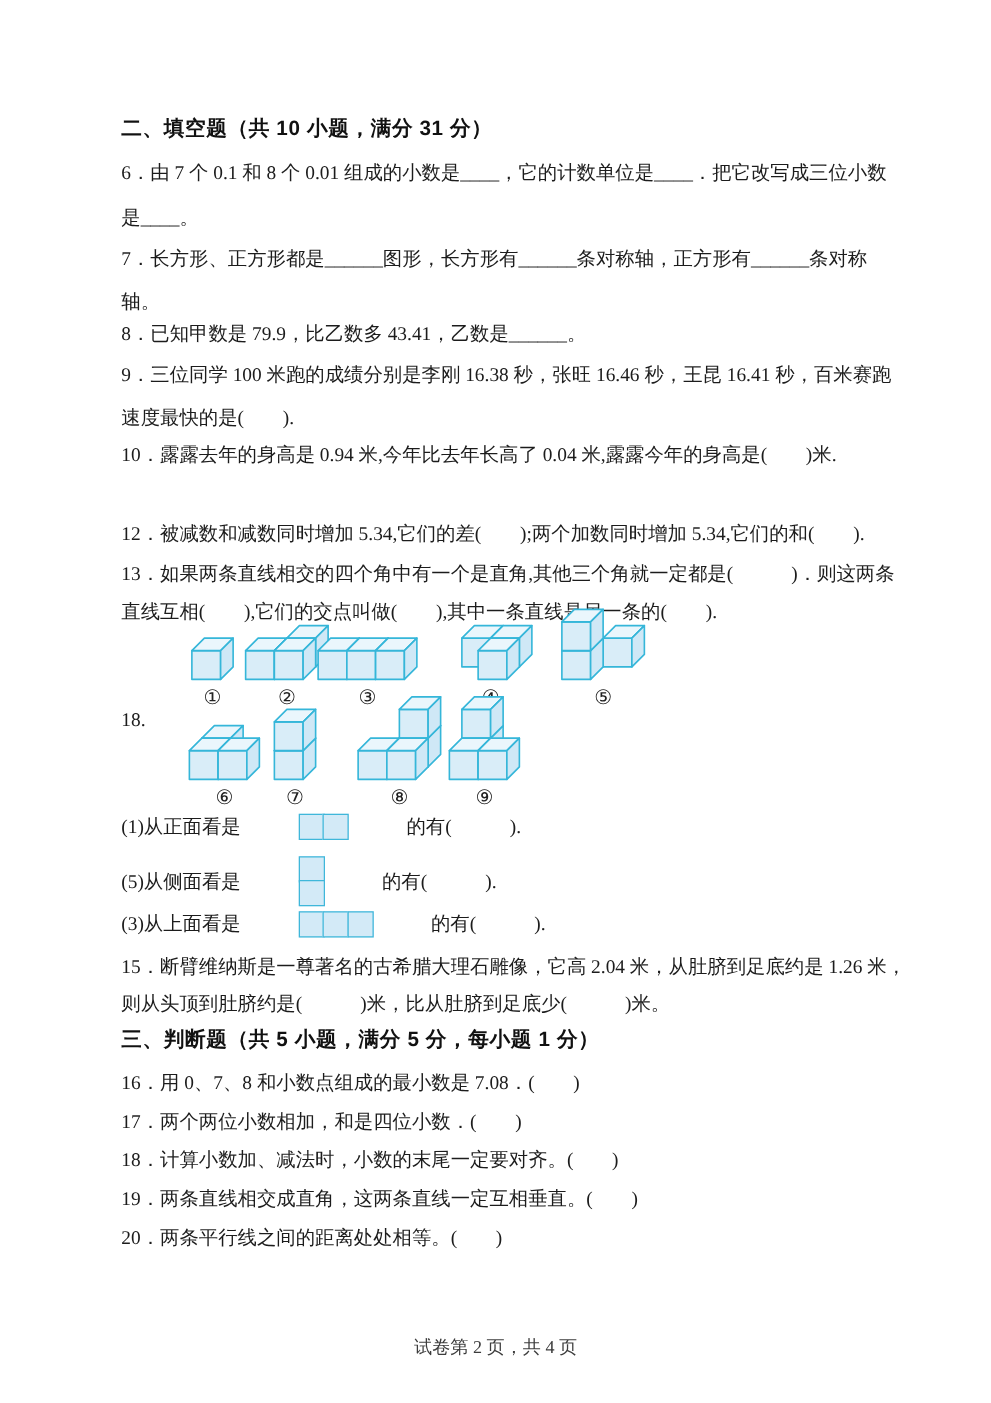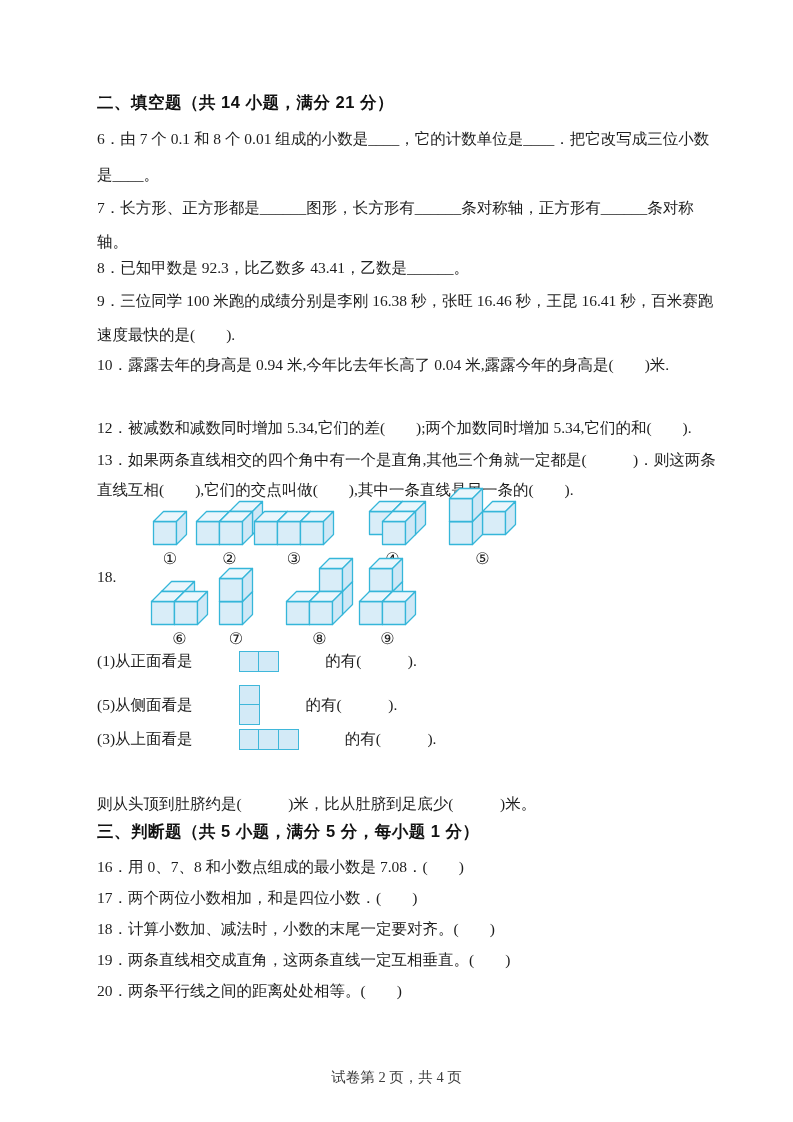--- a/index.html
+++ b/index.html
@@ -31,29 +31,29 @@
   .footer{
     position:absolute;left:0;top:1068px;width:100%;
     text-align:center;font-size:14.5px;color:#3c3c3c;
   }
 </style>
 </head>
 <body>
 
 <div class="page">
 
-  <div class="abs sec-title" style="top:92px">二、填空题（共 14 小题，满分 21 分）</div>
+  <div class="abs sec-title" style="top:92px">二、填空题（共 10 小题，满分 31 分）</div>
 
   <div class="abs qline" style="top:128px">6．由 7 个 0.1 和 8 个 0.01 组成的小数是____，它的计数单位是____．把它改写成三位小数</div>
   <div class="abs qline" style="top:164px">是____。</div>
 
   <div class="abs qline" style="top:197px">7．长方形、正方形都是______图形，长方形有______条对称轴，正方形有______条对称</div>
   <div class="abs qline" style="top:231px">轴。</div>
 
-  <div class="abs qline" style="top:257px">8．已知甲数是 92.3，比乙数多 43.41，乙数是______。</div>
+  <div class="abs qline" style="top:257px">8．已知甲数是 79.9，比乙数多 43.41，乙数是______。</div>
 
   <div class="abs qline" style="top:290px">9．三位同学 100 米跑的成绩分别是李刚 16.38 秒，张旺 16.46 秒，王昆 16.41 秒，百米赛跑</div>
   <div class="abs qline" style="top:324px">速度最快的是(　　).</div>
 
   <div class="abs qline" style="top:354px">10．露露去年的身高是 0.94 米,今年比去年长高了 0.04 米,露露今年的身高是(　　)米.</div>
   <div class="abs qline" style="top:417px">12．被减数和减数同时增加 5.34,它们的差(　　);两个加数同时增加 5.34,它们的和(　　).</div>
 
   <div class="abs qline" style="top:449px">13．如果两条直线相交的四个角中有一个是直角,其他三个角就一定都是(　　　)．则这两条</div>
   <div class="abs qline" style="top:479px">直线互相(　　),它们的交点叫做(　　),其中一条直线是另一条的(　　).</div>
 
@@ -233,20 +233,21 @@
     <span class="vgrid">
         <span class="vgrid-row">
           <span class="vcell"></span>
           <span class="vcell"></span>
           <span class="vcell"></span>
         </span>
       </span>
     <span>的有(　　　).</span>
   </div>
 
+  <div class="abs qline" style="top:763px">15．断臂维纳斯是一尊著名的古希腊大理石雕像，它高 2.04 米，从肚脐到足底约是 1.26 米，</div>
   <div class="abs qline" style="top:793px">则从头顶到肚脐约是(　　　)米，比从肚脐到足底少(　　　)米。</div>
 
   <div class="abs sec-title" style="top:821px">三、判断题（共 5 小题，满分 5 分，每小题 1 分）</div>
 
   <div class="abs qline" style="top:856px">16．用 0、7、8 和小数点组成的最小数是 7.08．(　　)</div>
   <div class="abs qline" style="top:887px">17．两个两位小数相加，和是四位小数．(　　)</div>
   <div class="abs qline" style="top:918px">18．计算小数加、减法时，小数的末尾一定要对齐。(　　)</div>
   <div class="abs qline" style="top:949px">19．两条直线相交成直角，这两条直线一定互相垂直。(　　)</div>
   <div class="abs qline" style="top:980px">20．两条平行线之间的距离处处相等。(　　)</div>
 

